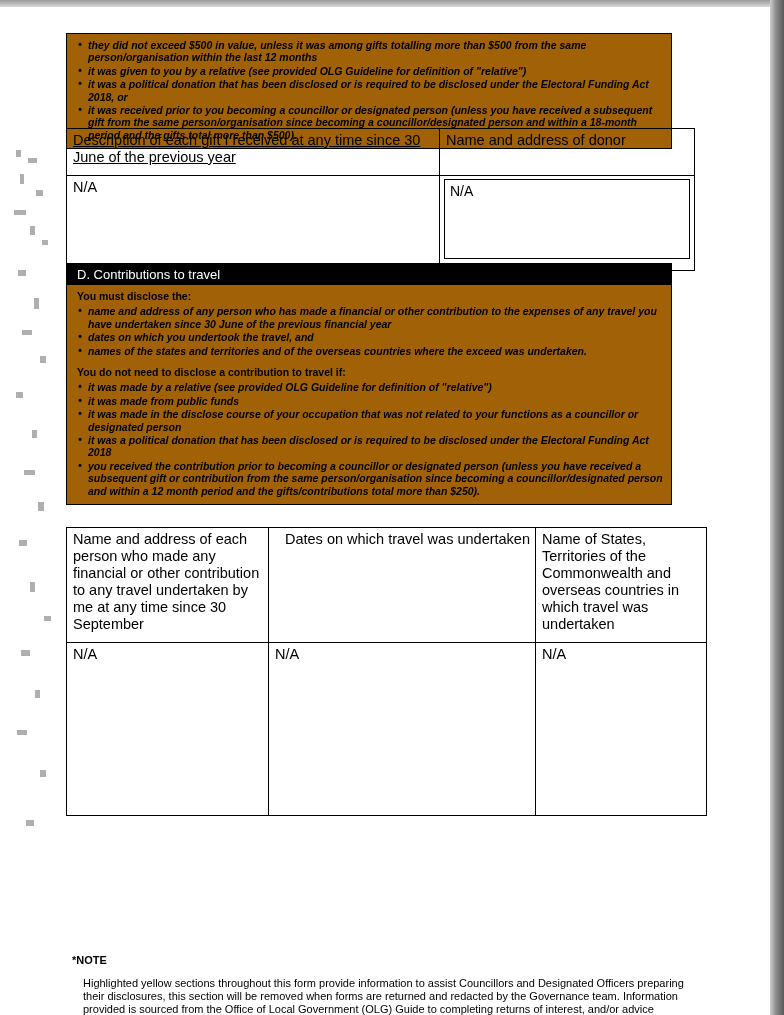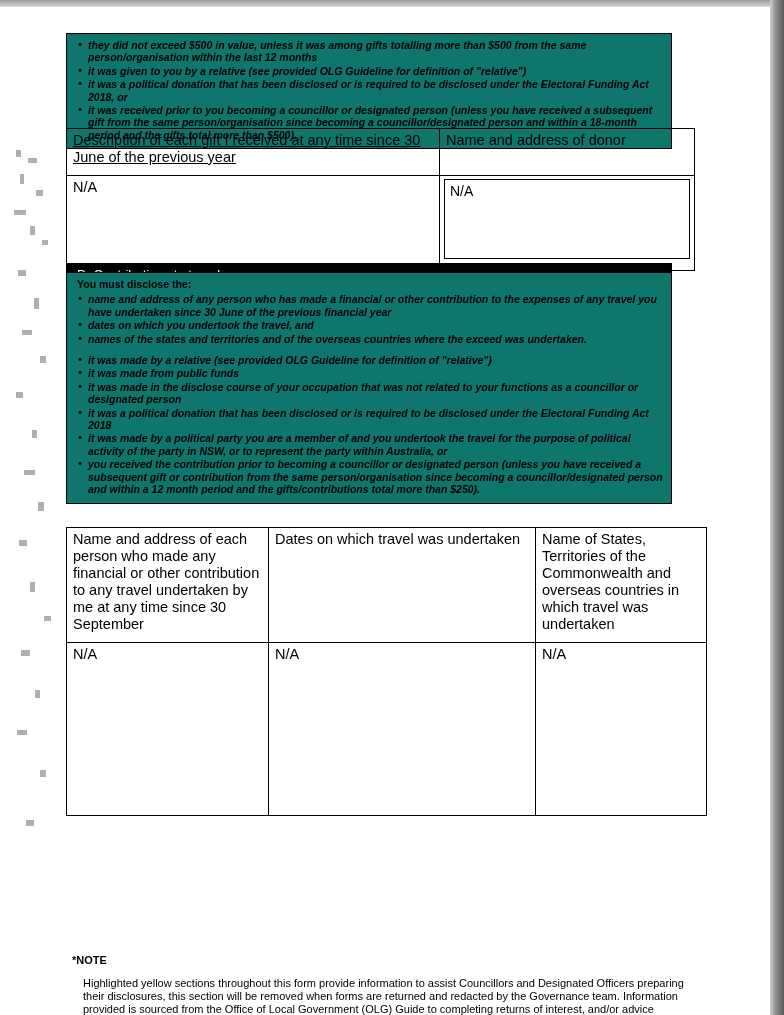--- a/index.html
+++ b/index.html
@@ -23,21 +23,21 @@
   .scan-noise{
     position:absolute;left:10px;top:130px;width:60px;height:780px;
     opacity:.55;pointer-events:none;
   }
   .speck{position:absolute;background:#6f6f6f;}
 
   .sheet{position:absolute;left:0;top:0;width:784px;height:1015px;}
 
   
   .yellow{
-    background:#0f766e;
+    background:#a16207;
     border:1px solid #000;
     padding:5px 8px 6px 10px;
     box-sizing:border-box;
   }
   .yellow ul{margin:0;padding:0;list-style:none;}
   .yellow li{
     font-size:10.5px;font-style:italic;font-weight:bold;
     line-height:12.4px;
     padding-left:11px;position:relative;margin-bottom:1px;
   }
@@ -73,21 +73,21 @@
     border:1px solid #000;
     box-sizing:border-box;
     padding:3px 5px;
     font-size:14px;
   }
 
   
   #gift-exceptions{position:absolute;left:66px;top:33px;width:606px;}
   #gift-table{position:absolute;left:66px;top:128px;width:606px;}
   #travel-header{position:absolute;left:66px;top:263px;width:606px;}
-  #travel-must{position:absolute;left:66px;top:272px;width:606px;}
+  #travel-must{position:absolute;left:66px;top:284px;width:606px;}
   #travel-table{position:absolute;left:66px;top:527px;width:606px;}
 
   #note{
     position:absolute;left:72px;top:954px;width:625px;
   }
   #note .note-title{font-size:11px;font-weight:bold;margin:0 0 1px 0;}
   #note .note-body{font-size:11px;line-height:13.2px;margin:11px;}
 </style>
 </head>
 <body>
@@ -150,35 +150,35 @@
   <div id="travel-header" class="black-bar">D. Contributions to travel</div>
 
   <div id="travel-must" class="yellow">
     <p class="lead">You must disclose the:</p>
     <ul>
       <li>name and address of any person who has made a financial or other contribution to the expenses of any travel you have undertaken since 30 June of the previous financial year</li>
       <li>dates on which you undertook the travel, and</li>
       <li>names of the states and territories and of the overseas countries where the exceed was undertaken.</li>
     </ul>
     <div class="spacer"></div>
+    <p class="lead">You do not need to disclose a contribution to travel if:</p>
     <ul>
       <li>it was made by a relative (see provided OLG Guideline for definition of "relative")</li>
       <li>it was made from public funds</li>
       <li>it was made in the disclose course of your occupation that was not related to your functions as a councillor or designated person</li>
       <li>it was a political donation that has been disclosed or is required to be disclosed under the Electoral Funding Act 2018</li>
-      <li>it was made by a political party you are a member of and you undertook the travel for the purpose of political activity of the party in NSW, or to represent the party within Australia, or</li>
       <li>you received the contribution prior to becoming a councillor or designated person (unless you have received a subsequent gift or contribution from the same person/organisation since becoming a councillor/designated person and within a 12 month period and the gifts/contributions total more than $250).</li>
     </ul>
   </div>
 
   <table id="travel-table" class="grid">
     <tbody>
         <tr>
       <td class="hdr" style="width:190px;height:108px;">Name and address of each person who made any financial or other contribution to any travel undertaken by me at any time since 30 September</td>
-      <td class="hdr" style="width:255px;">Dates on which travel was undertaken</td>
+      <td class="hdr" style="width:255px;text-align:right;">Dates on which travel was undertaken</td>
       <td class="hdr" style="width:159px;margin-left:46px;">Name of States, Territories of the Commonwealth and overseas countries in which travel was undertaken</td>
     </tr>
     <tr>
       <td class="ans" style="height:166px;">N/A</td>
       <td class="ans">N/A</td>
       <td class="ans">N/A</td>
     </tr>
   </tbody>
     </table>
 

